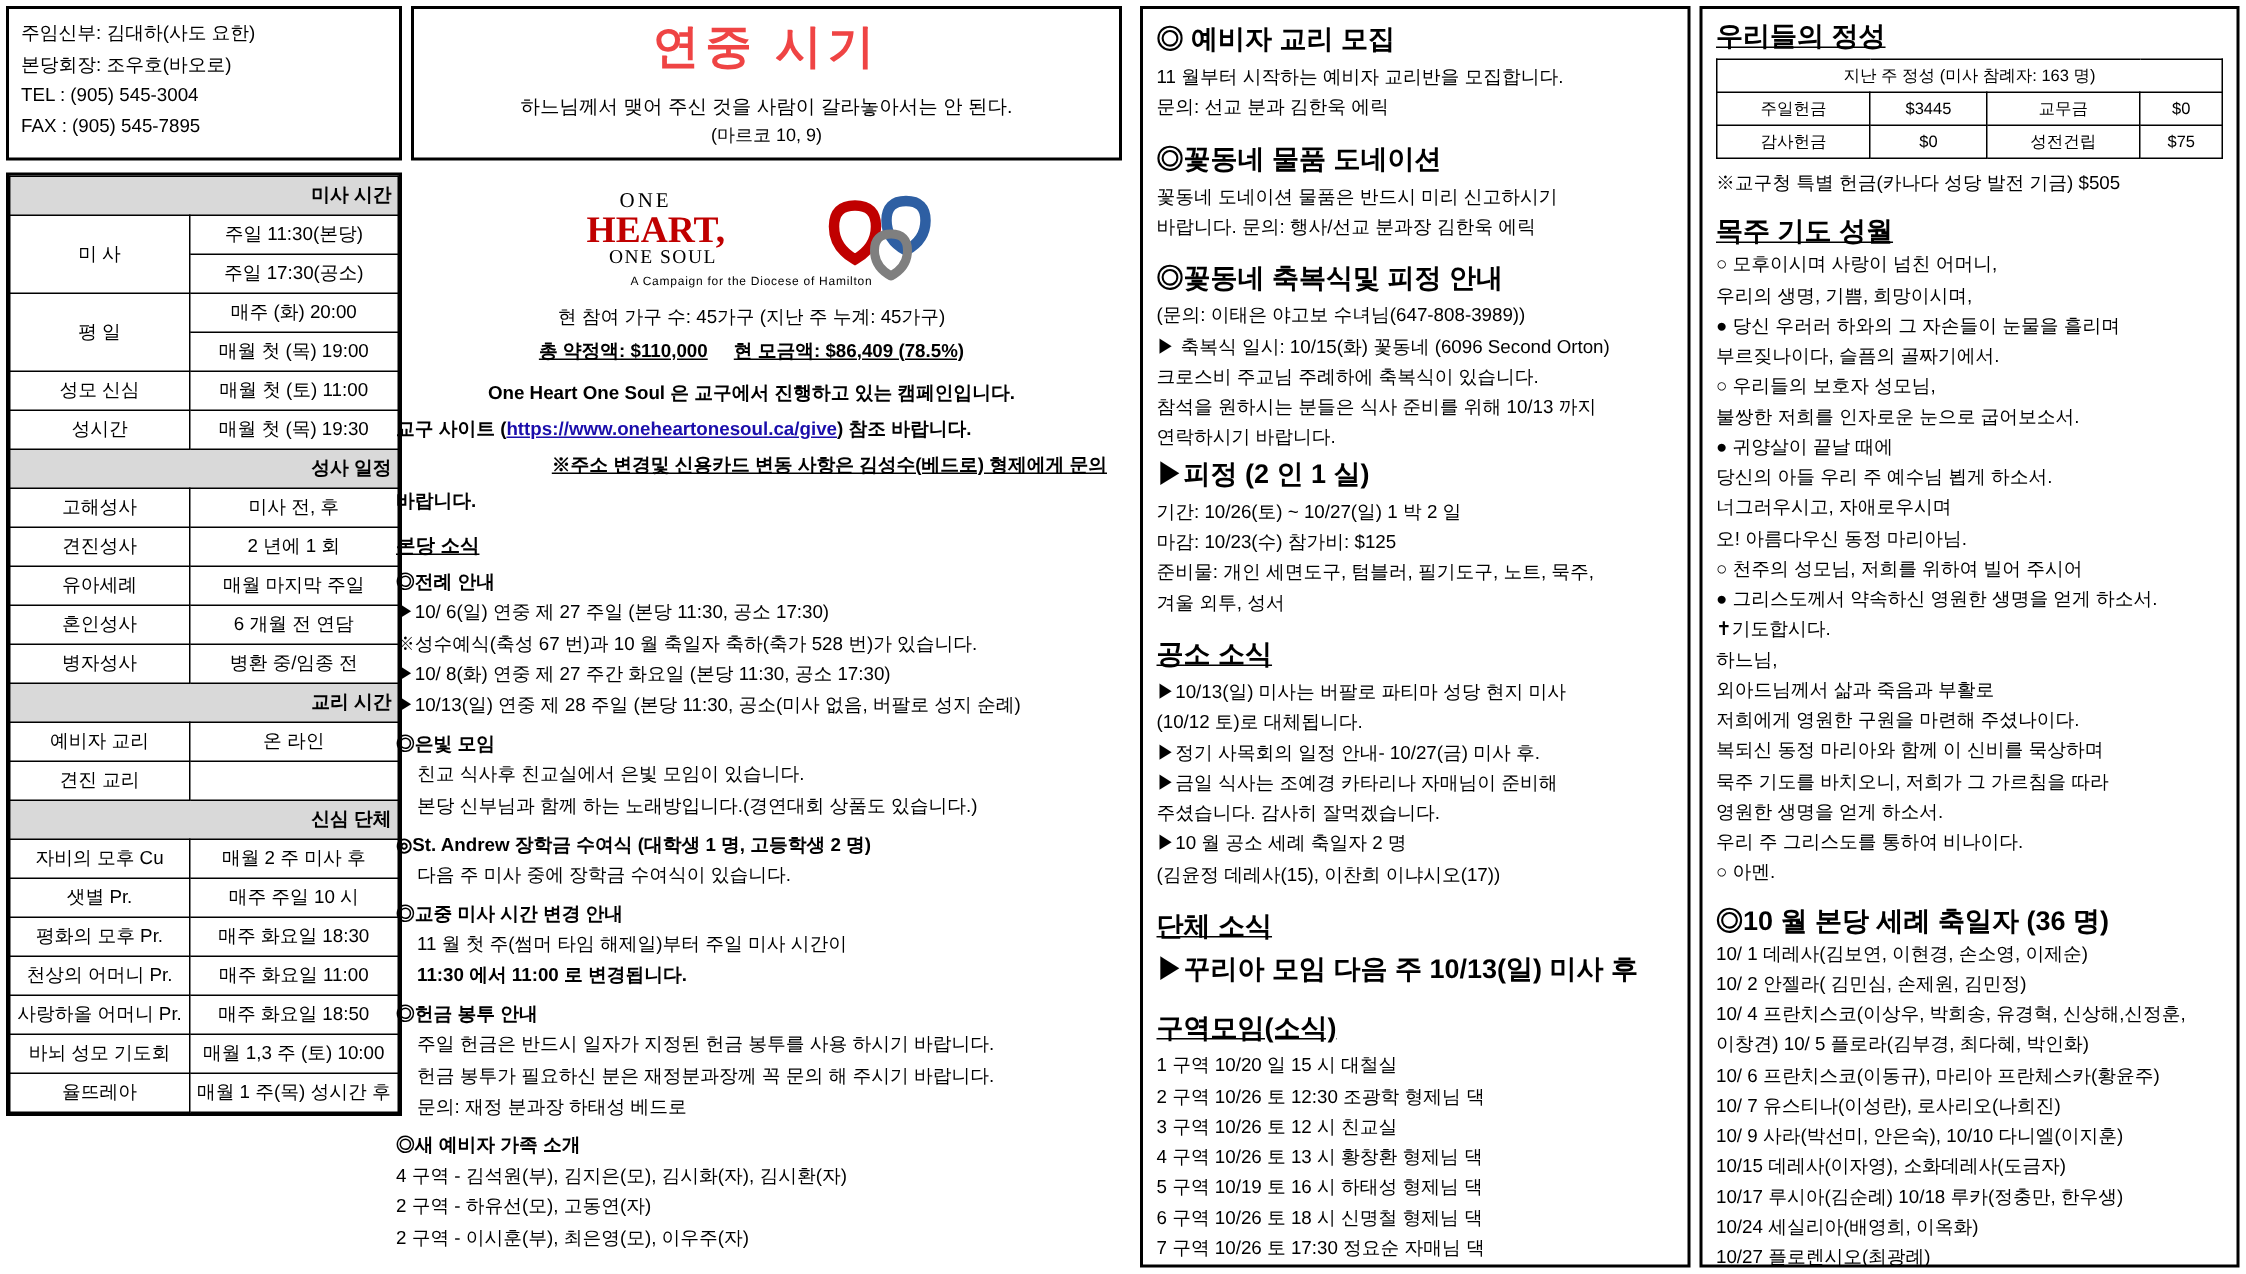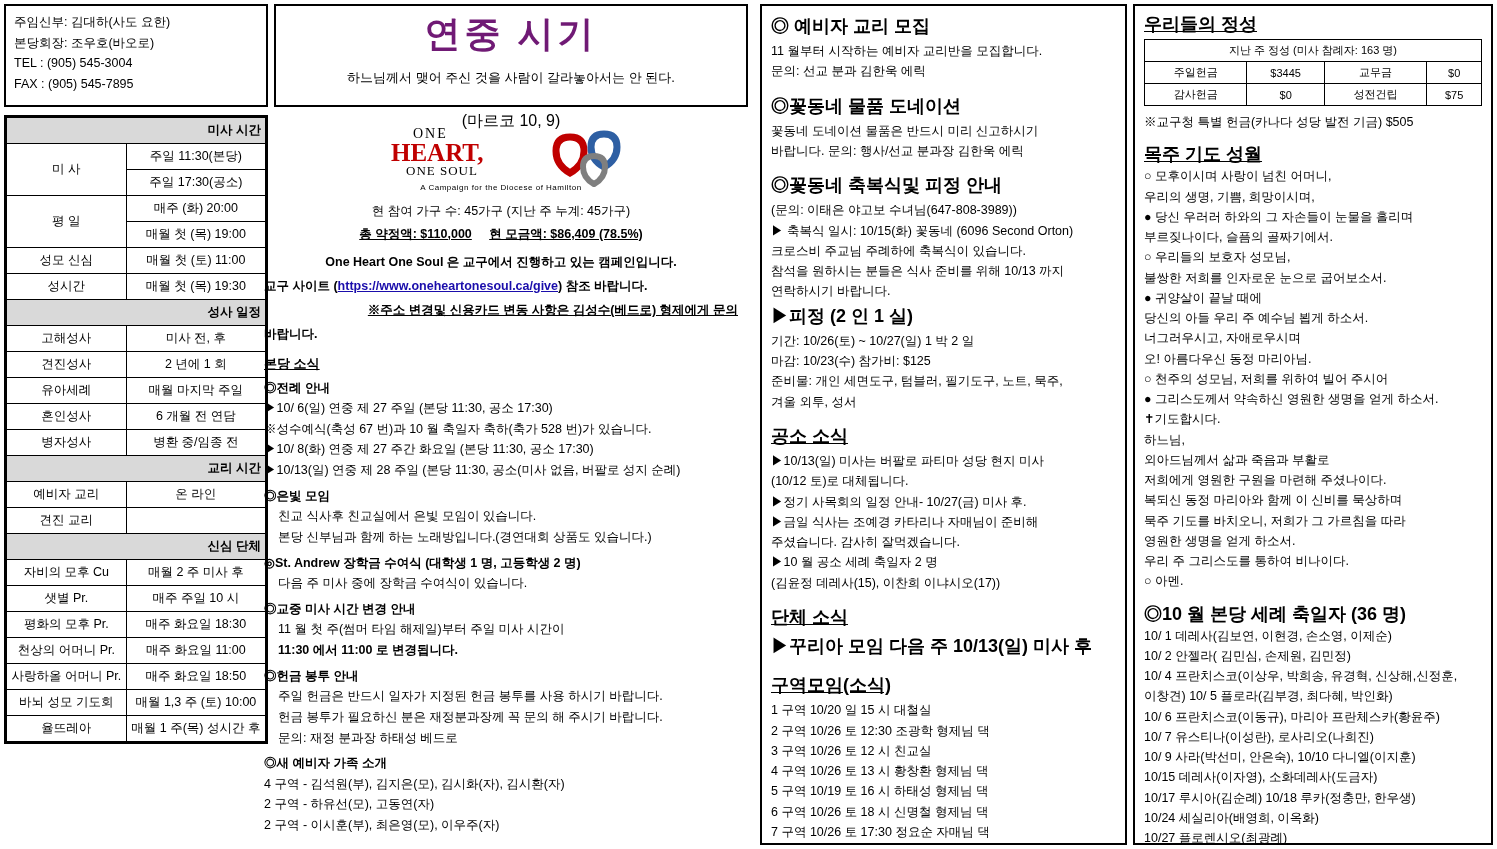--- a/index.html
+++ b/index.html
@@ -7,23 +7,23 @@
   .page{position:relative;width:1497px;height:849px;overflow:hidden;}
   .col-left{position:absolute;left:4px;top:4px;width:748px;height:841px;}
   .col-right{position:absolute;left:760px;top:4px;width:733px;height:841px;}
 
   
   .hdr-row{position:relative;height:105px;}
   .hdr-contact{position:absolute;left:0;top:0;width:264px;height:103px;border:2px solid #000;
      box-sizing:border-box;padding:6px 8px;font-size:12.5px;line-height:1.65;}
   .hdr-title{position:absolute;left:270px;top:0;width:474px;height:103px;border:2px solid #000;
      box-sizing:border-box;text-align:center;padding-top:4px;}
-  .hdr-title .big{font-family:"Liberation Serif",serif;font-size:36px;font-weight:bold;color:#701a75;letter-spacing:4px;}
+  .hdr-title .big{font-family:"Liberation Serif",serif;font-size:31px;font-weight:bold;color:#ef4444;letter-spacing:4px;}
   .hdr-title .sub{font-size:13px;margin-top:10px;}
-  .hdr-title .ref{font-size:16px;margin-top:24px;}
+  .hdr-title .ref{font-size:12px;margin-top:2px;}
 
   
   .main-left{position:relative;margin-top:6px;height:726px;}
   .tbl-wrap{position:absolute;left:0;top:0;width:264px;border:2px solid #000;box-sizing:border-box;}
   table.t{border-collapse:collapse;width:100%;font-size:12.5px;}
   table.t td,table.t th{border:1px solid #000;padding:4px 4px;text-align:center;vertical-align:middle;}
   table.t th{background:#d9d9d9;font-weight:bold;text-align:right;}
   .r-body{position:absolute;left:260px;top:0;width:474px;}
   .logo{text-align:center;padding-top:6px;}
   .logo svg{display:block;margin:0 auto;}

